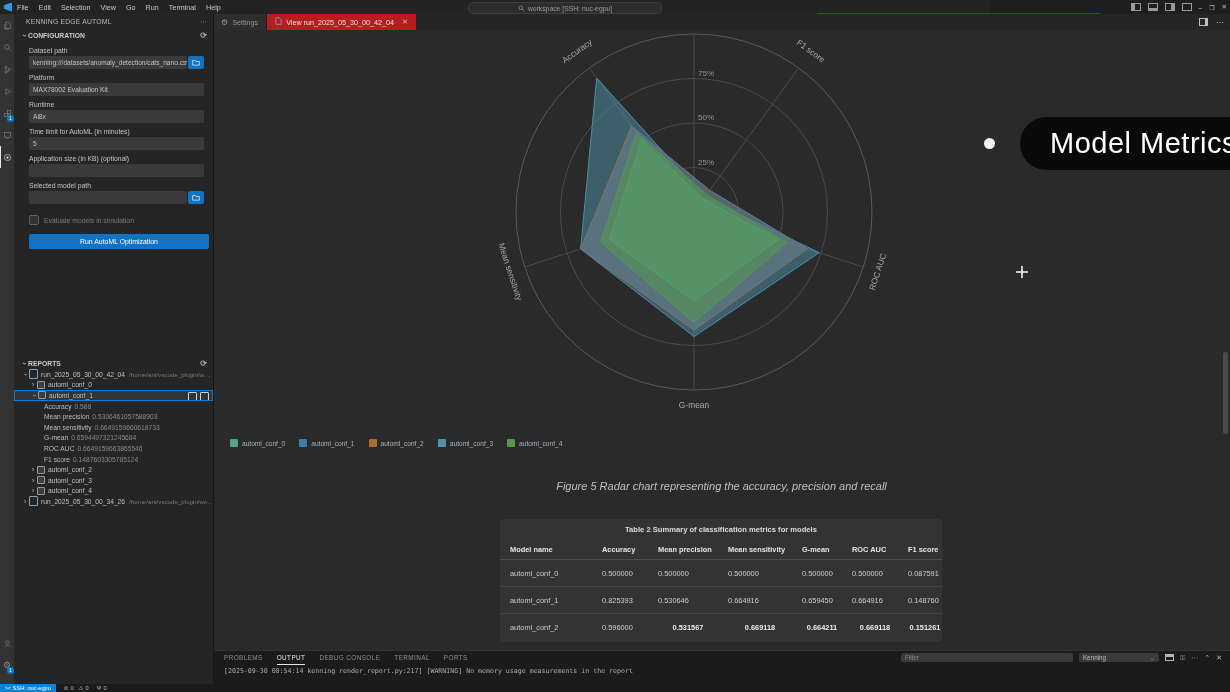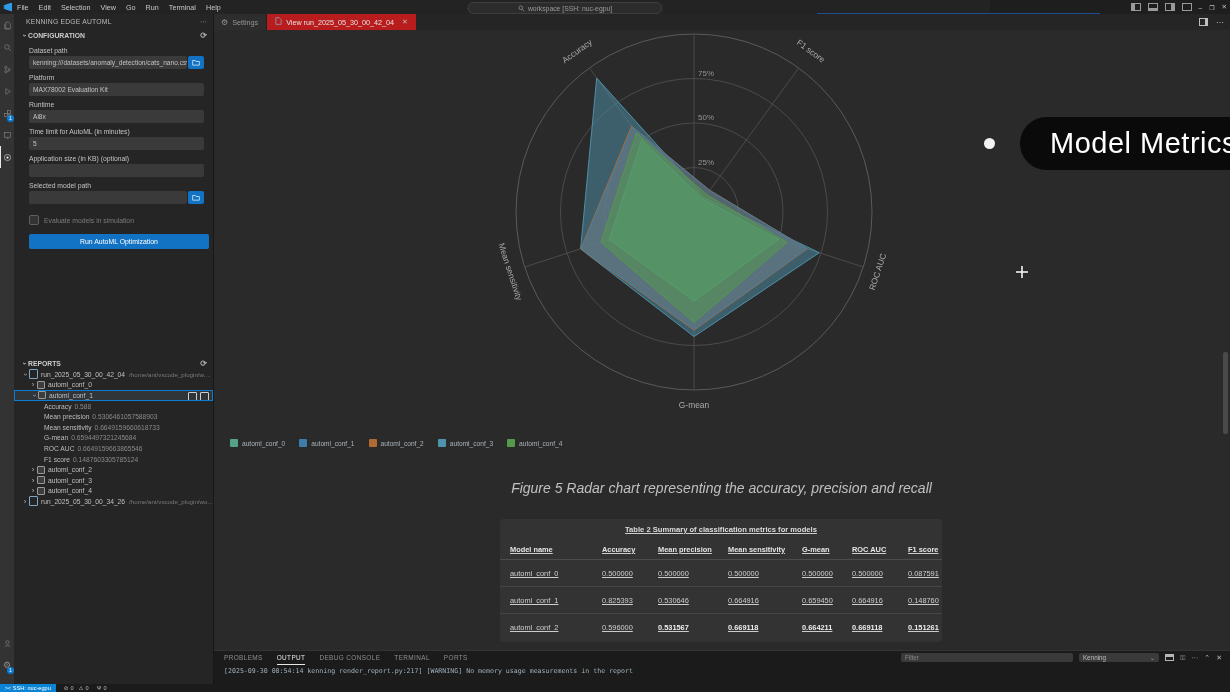--- a/index.html
+++ b/index.html
@@ -60,30 +60,30 @@
   .tab.inactive{background:#2d2d2d;color:#969696;border-right:1px solid #1e1e1e;}
   .tab.active{background:#b91c1c;color:#e4e4e4;}
   .tab-close{color:#b9b9b9;font-size:7px;margin-left:4px;}
   #editor-actions{position:absolute;right:6px;top:14px;height:16px;display:flex;align-items:center;gap:8px;color:#bdbdbd;font-size:8px;z-index:6;}
   #webview{left:213px;top:30px;width:1017px;height:620px;background:#2a2a2a;overflow:hidden;z-index:1;}
   #radar-holder{position:absolute;left:0;top:0;}
   #legend{position:absolute;left:17px;top:409px;display:flex;gap:14px;align-items:center;}
   .legend-item{display:flex;align-items:center;gap:4px;}
   .legend-swatch{width:8px;height:8px;border-radius:1px;}
   .legend-label{font-size:6.6px;color:#a9b4ba;}
-  .fig-caption{position:absolute;width:1017px;text-align:center;font-style:italic;font-size:14px;color:#c0c0c0;}
-  
-  #metrics-table{position:absolute;left:287px;top:489px;width:442px;background:#333333;border-radius:3px;padding-bottom:2px;text-decoration:underline;}
+  .fig-caption{position:absolute;width:1017px;text-align:center;font-style:italic;font-size:11px;color:#c0c0c0;}
+  
+  #metrics-table{position:absolute;left:287px;top:489px;width:442px;background:#333333;border-radius:3px;padding-bottom:2px;}
   #table-caption{text-align:center;font-weight:bold;font-size:7.6px;color:#dddddd;padding:6px 0 5px 0;}
   .trow{display:grid;grid-template-columns:92px 56px 70px 74px 50px 56px 44px;align-items:center;}
   .trow.head{font-weight:bold;color:#e6e6e6;font-size:7.4px;height:20px;border-bottom:1px solid #4c4c4c;}
   .trow.body{color:#cfcfcf;font-size:7.4px;height:26px;border-bottom:1px solid #454545;}
   .trow.body:last-child{border-bottom:none;}
   .tcell{padding-left:10px;}
-  .tcell.bold{font-weight:bold;color:#efefef;}
+  .tcell.bold{font-weight:bold;color:#efefef;text-align:center;}
   
   #overlay-pill{left:1020px;top:117px;width:220px;height:53px;background:rgba(8,8,8,.93);
      border-radius:27px 0 0 27px;display:flex;align-items:center;z-index:20;}
   #overlay-text{color:#ffffff;font-size:29px;font-weight:500;padding-left:30px;letter-spacing:.5px;}
   #overlay-dot{left:984px;top:138px;width:11px;height:11px;border-radius:50%;background:#f2f2f2;z-index:20;}
   #cursor{left:1014px;top:264px;width:16px;height:16px;z-index:25;}
   #scroll-thumb{left:1223px;top:352px;width:5px;height:82px;background:#4a4a4a;border-radius:2px;z-index:2;}
   
   #panel{left:213px;top:650px;width:1017px;height:34px;background:#1b1b1b;border-top:1px solid #333;box-sizing:border-box;overflow:hidden;z-index:3;}
   #panel-tabs{display:flex;gap:14px;padding:3px 0 0 11px;height:11px;}

